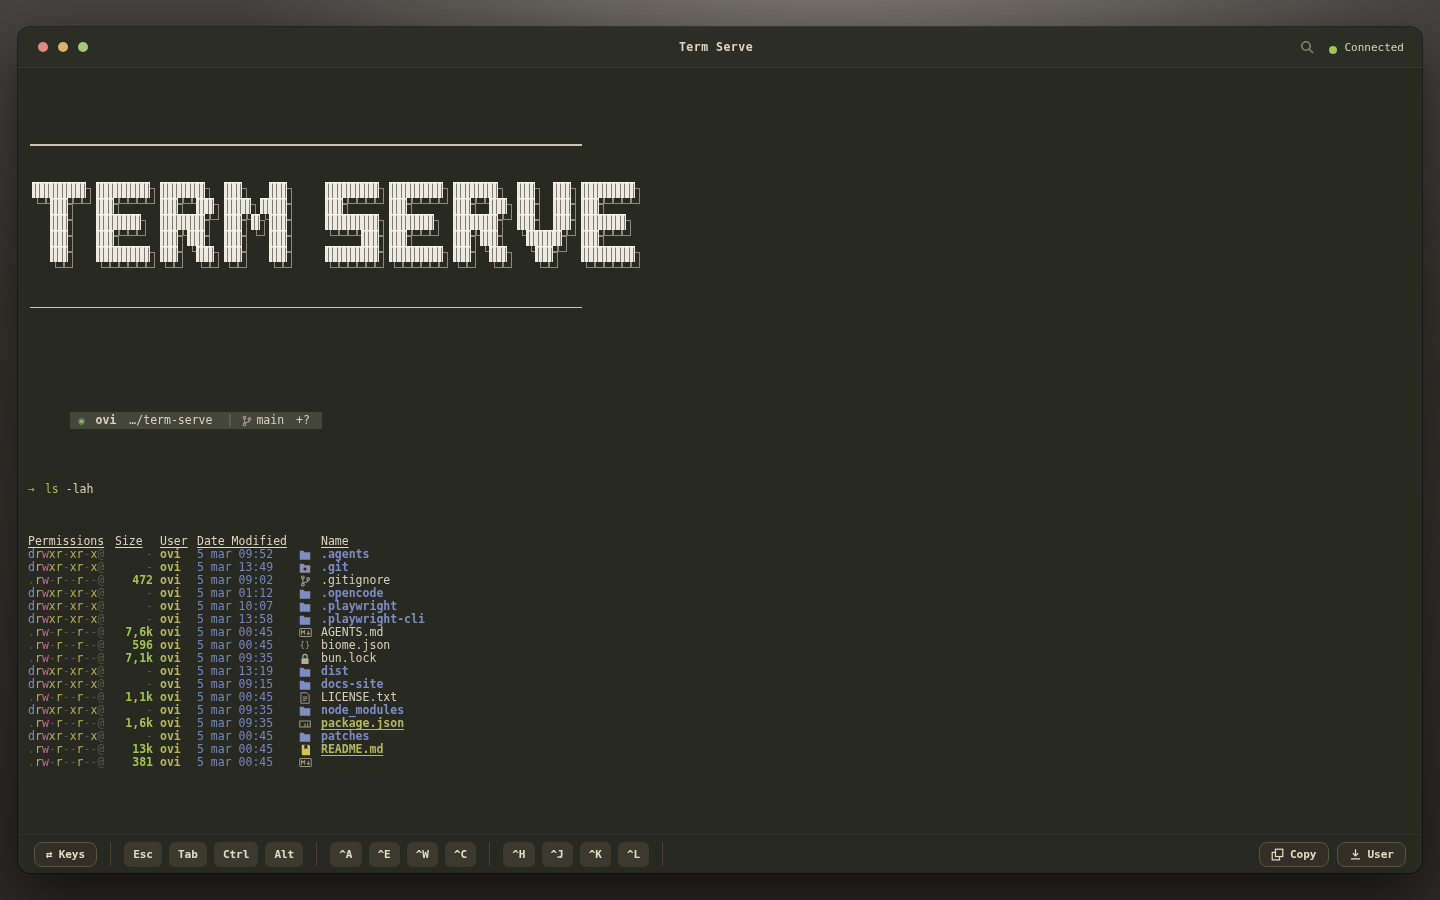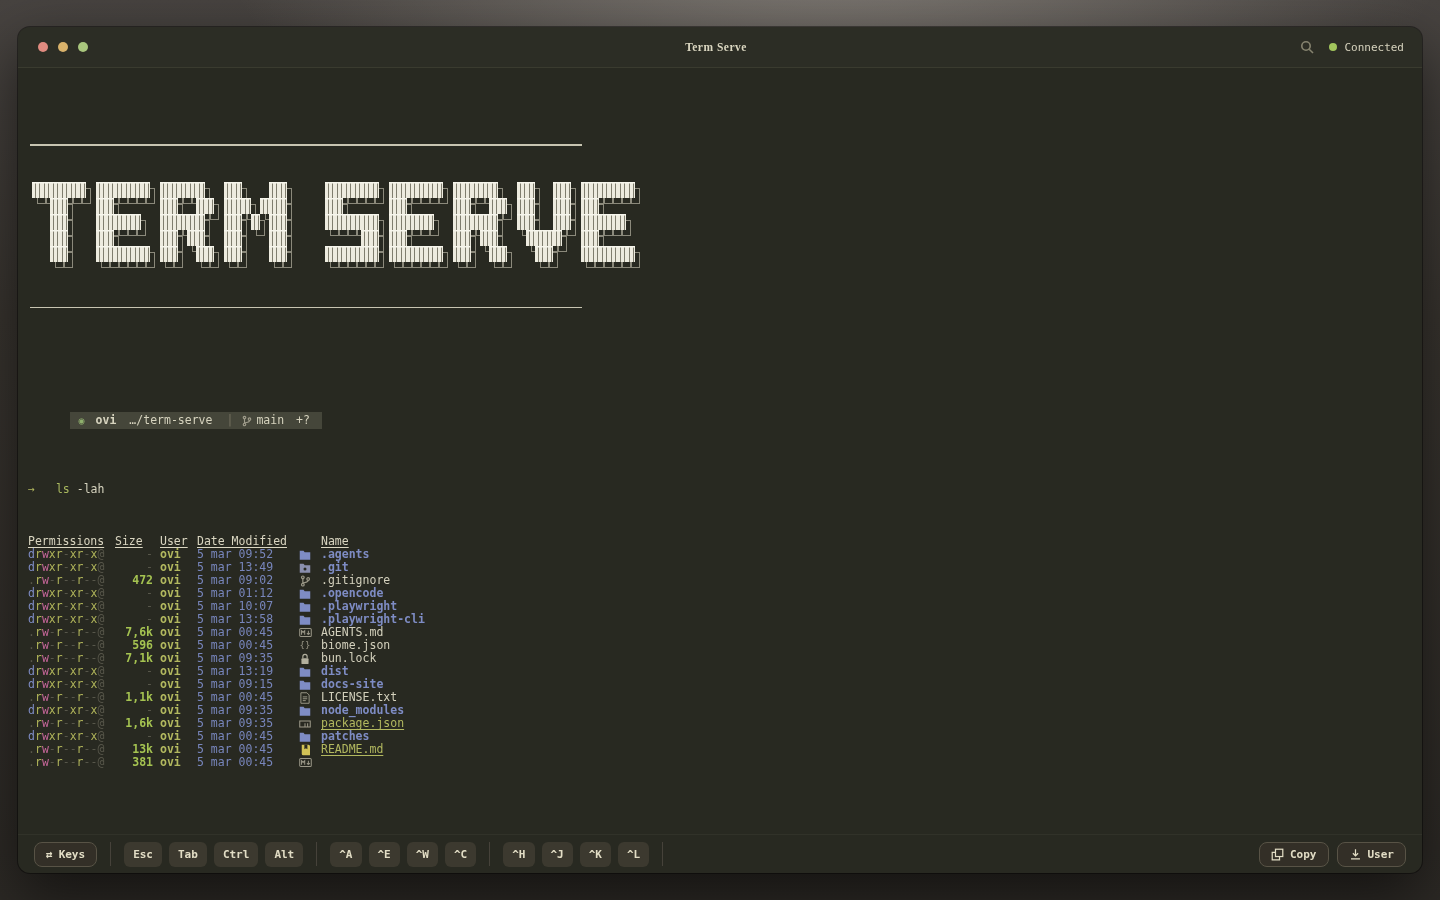--- a/index.html
+++ b/index.html
@@ -17,26 +17,26 @@
   }
   
   .titlebar{
     position:relative; height:41px; background:#2c2d25;
     border-bottom:1px solid #3a3b2f;
     display:flex; align-items:center;
   }
   .traffic{ display:flex; gap:10px; margin-left:20px; }
   .tl{ width:10px; height:10px; border-radius:50%; border:none; cursor:default; }
   .tl.red{ background:#e18b80; } .tl.yel{ background:#d9b26b; } .tl.grn{ background:#a9c67d; }
-  .title-center{ position:absolute; left:0; right:8px; text-align:center; pointer-events:none;font-family:Liberation Serif, serif; }
+  .title-center{ position:absolute; left:0; right:8px; text-align:center; pointer-events:none; }
   .win-title{ color:#dbd7c1; font-size:11.5px; font-weight:700; letter-spacing:.5px; }
   .win-url{ color:#8a8777; font-size:9.5px; margin-top:2px; }
   .title-right{ margin-left:auto; display:flex; align-items:center; gap:14px; margin-right:18px; }
   .search-btn{ background:none; border:none; cursor:pointer; display:flex; }
-  .status{ display:flex; align-items:center; gap:7px; }
+  .status{ display:flex; align-items:flex-end; gap:7px; }
   .status-dot{ width:8px; height:8px; border-radius:50%; background:#a2c55c; }
   .status-label{ color:#d6d2bd; font-size:11px; }
   
   .terminal{
     position:absolute; top:42px; left:0; right:0; bottom:39px;
     padding:23px 0 0 10px; font-size:11.5px; line-height:13px; color:#d6d3be;
     white-space:pre; overflow:hidden;
   }
   .logo-rule{ width:552px; height:1.5px; background:#c7c4b1; margin-left:2px; }
   .logo-letters{ display:flex; gap:5px; margin:10px 0 13px 4px; height:86px; }
@@ -54,34 +54,34 @@
   }
   .p-circle{ color:#8fb06d; font-size:10px; }
   .p-user{ font-weight:700; margin-left:11px; }
   .p-path{ margin-left:13px; }
   .p-sep{ color:#73705f; margin-left:14px; }
   .p-branch-icon{ margin-left:9px; color:#a09d8c; display:flex; }
   .p-branch{ margin-left:4px; }
   .p-git{ margin-left:12px; }
   .cmd-line{ margin-top:2px; }
   .cmd-arrow{ color:#b2b85f; }
-  .cmd-name{ color:#a9b85e; margin-left:21px;text-align:center; }
+  .cmd-name{ color:#a9b85e; margin-left:10px;text-align:center; }
   .cmd-args{ color:#d6d3be; }
   
   .grid-row{ display:grid; grid-template-columns:80px 38px 30px 92px 18px auto; column-gap:7px; height:13px; align-items:center; }
   .hdr span{ color:#dad6c1; text-decoration:underline; text-underline-offset:2px; }
   .col-size{ text-align:right; }
   .c-dim{ color:#57564a; } .c-blue{ color:#7e8cc4; } .c-yel{ color:#aeb259; } .c-pink{ color:#c9689c; }
   .v-size{ color:#a5c351; font-weight:700; } .v-user{ color:#b2b85f; font-weight:700; }
   .v-date{ color:#7886bd; }
   .icon-cell{ display:flex; justify-content:center; align-items:center; font-size:9px; }
   .icon-cell svg{ display:block; }
   .n-dir{ color:#7e8cc4; font-weight:700; }
   .n-file{ color:#d3d0bc; }
-  .n-mod{ color:#b2b85f; font-weight:400; text-decoration:underline; text-underline-offset:2px; }
+  .n-mod{ color:#b2b85f; font-weight:700; text-decoration:underline; text-underline-offset:2px; }
   
   .toolbar{
     position:absolute; left:0; right:0; bottom:0; height:39px;
     border-top:1px solid rgba(230,226,204,.05);
     display:flex; align-items:center; padding:0 16px; gap:8px;
   }
   .tb-btn{
     font-family:"DejaVu Sans Mono",monospace; font-size:11px; font-weight:700;
     color:#e2ddc5; background:#3c392f; border:none; border-radius:6px;
     height:25px; padding:0 9px; cursor:pointer; display:flex; align-items:center; gap:6px;

